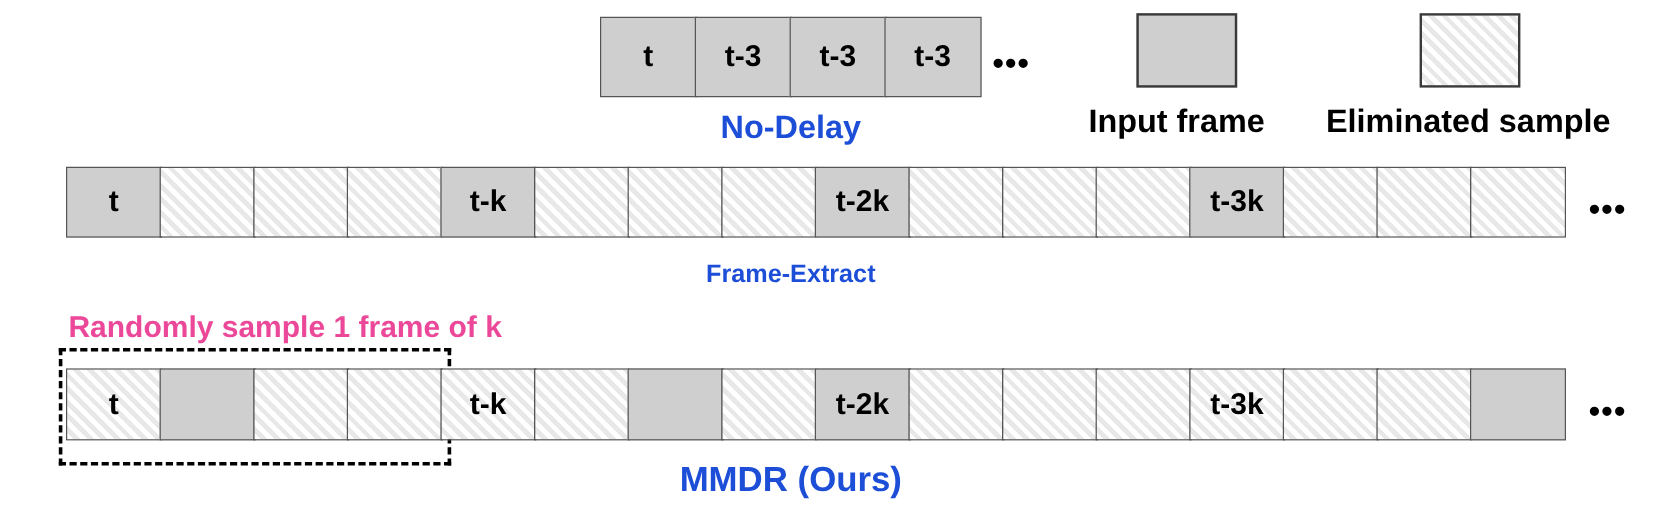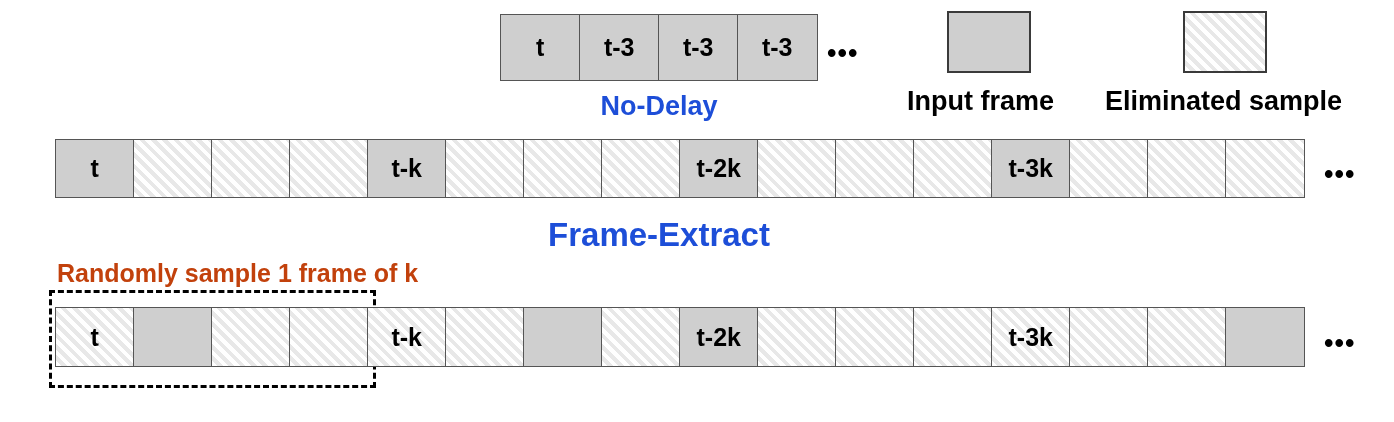--- a/index.html
+++ b/index.html
@@ -82,21 +82,21 @@
   .dashed-box{
     position:absolute;
     box-sizing:border-box;
     border:3px dashed #000000;
     background:transparent;
     pointer-events:none;
   }
   .annot-text{
     position:absolute;
     font-weight:bold;
-    color:#c2410c;
+    color:#ec4899;
     white-space:nowrap;
     line-height:1;
   }
 </style>
 </head>
 <body>
 
 <div class="stage">
 
   <div class="row" id="row-no-delay" style="left:500px;top:14px;height:67px;">
@@ -170,21 +170,21 @@
       <div class="cell eliminated" style="width: 79.5px; font-size: 25px;">
         <span class="lbl"></span>
       </div>
       <div class="cell eliminated" style="width: 79.5px; font-size: 25px;">
         <span class="lbl"></span>
       </div>
     </div>
 
   <div class="dots" style="left:1324px;top:161px;font-size:27px;">•••</div>
 
-  <div class="caption" style="left:500px;top:218px;width:318px;font-size:33px;">Frame-Extract</div>
+  <div class="caption" style="left:500px;top:218px;width:318px;font-size:21px;">Frame-Extract</div>
 
   <div class="annot-text" style="left:57px;top:261px;font-size:25px;">Randomly sample 1 frame of k</div>
 
   <div class="dashed-box" style="left:49px;top:290px;width:327px;height:98px;"></div>
 
   <div class="row" id="row-mmdr" style="left:55px;top:307px;height:60px;">
       <div class="cell eliminated" style="width: 79.5px; font-size: 25px;">
         <span class="lbl">t</span>
       </div>
       <div class="cell input" style="width: 79.5px; font-size: 25px;">
@@ -229,14 +229,15 @@
       <div class="cell eliminated" style="width: 79.5px; font-size: 25px;">
         <span class="lbl"></span>
       </div>
       <div class="cell input" style="width: 79.5px; font-size: 25px;">
         <span class="lbl"></span>
       </div>
     </div>
 
   <div class="dots" style="left:1324px;top:330px;font-size:27px;">•••</div>
 
+  <div class="caption" style="left:500px;top:386px;width:318px;font-size:29px;">MMDR (Ours)</div>
 
 </div>
 
 </body></html>

